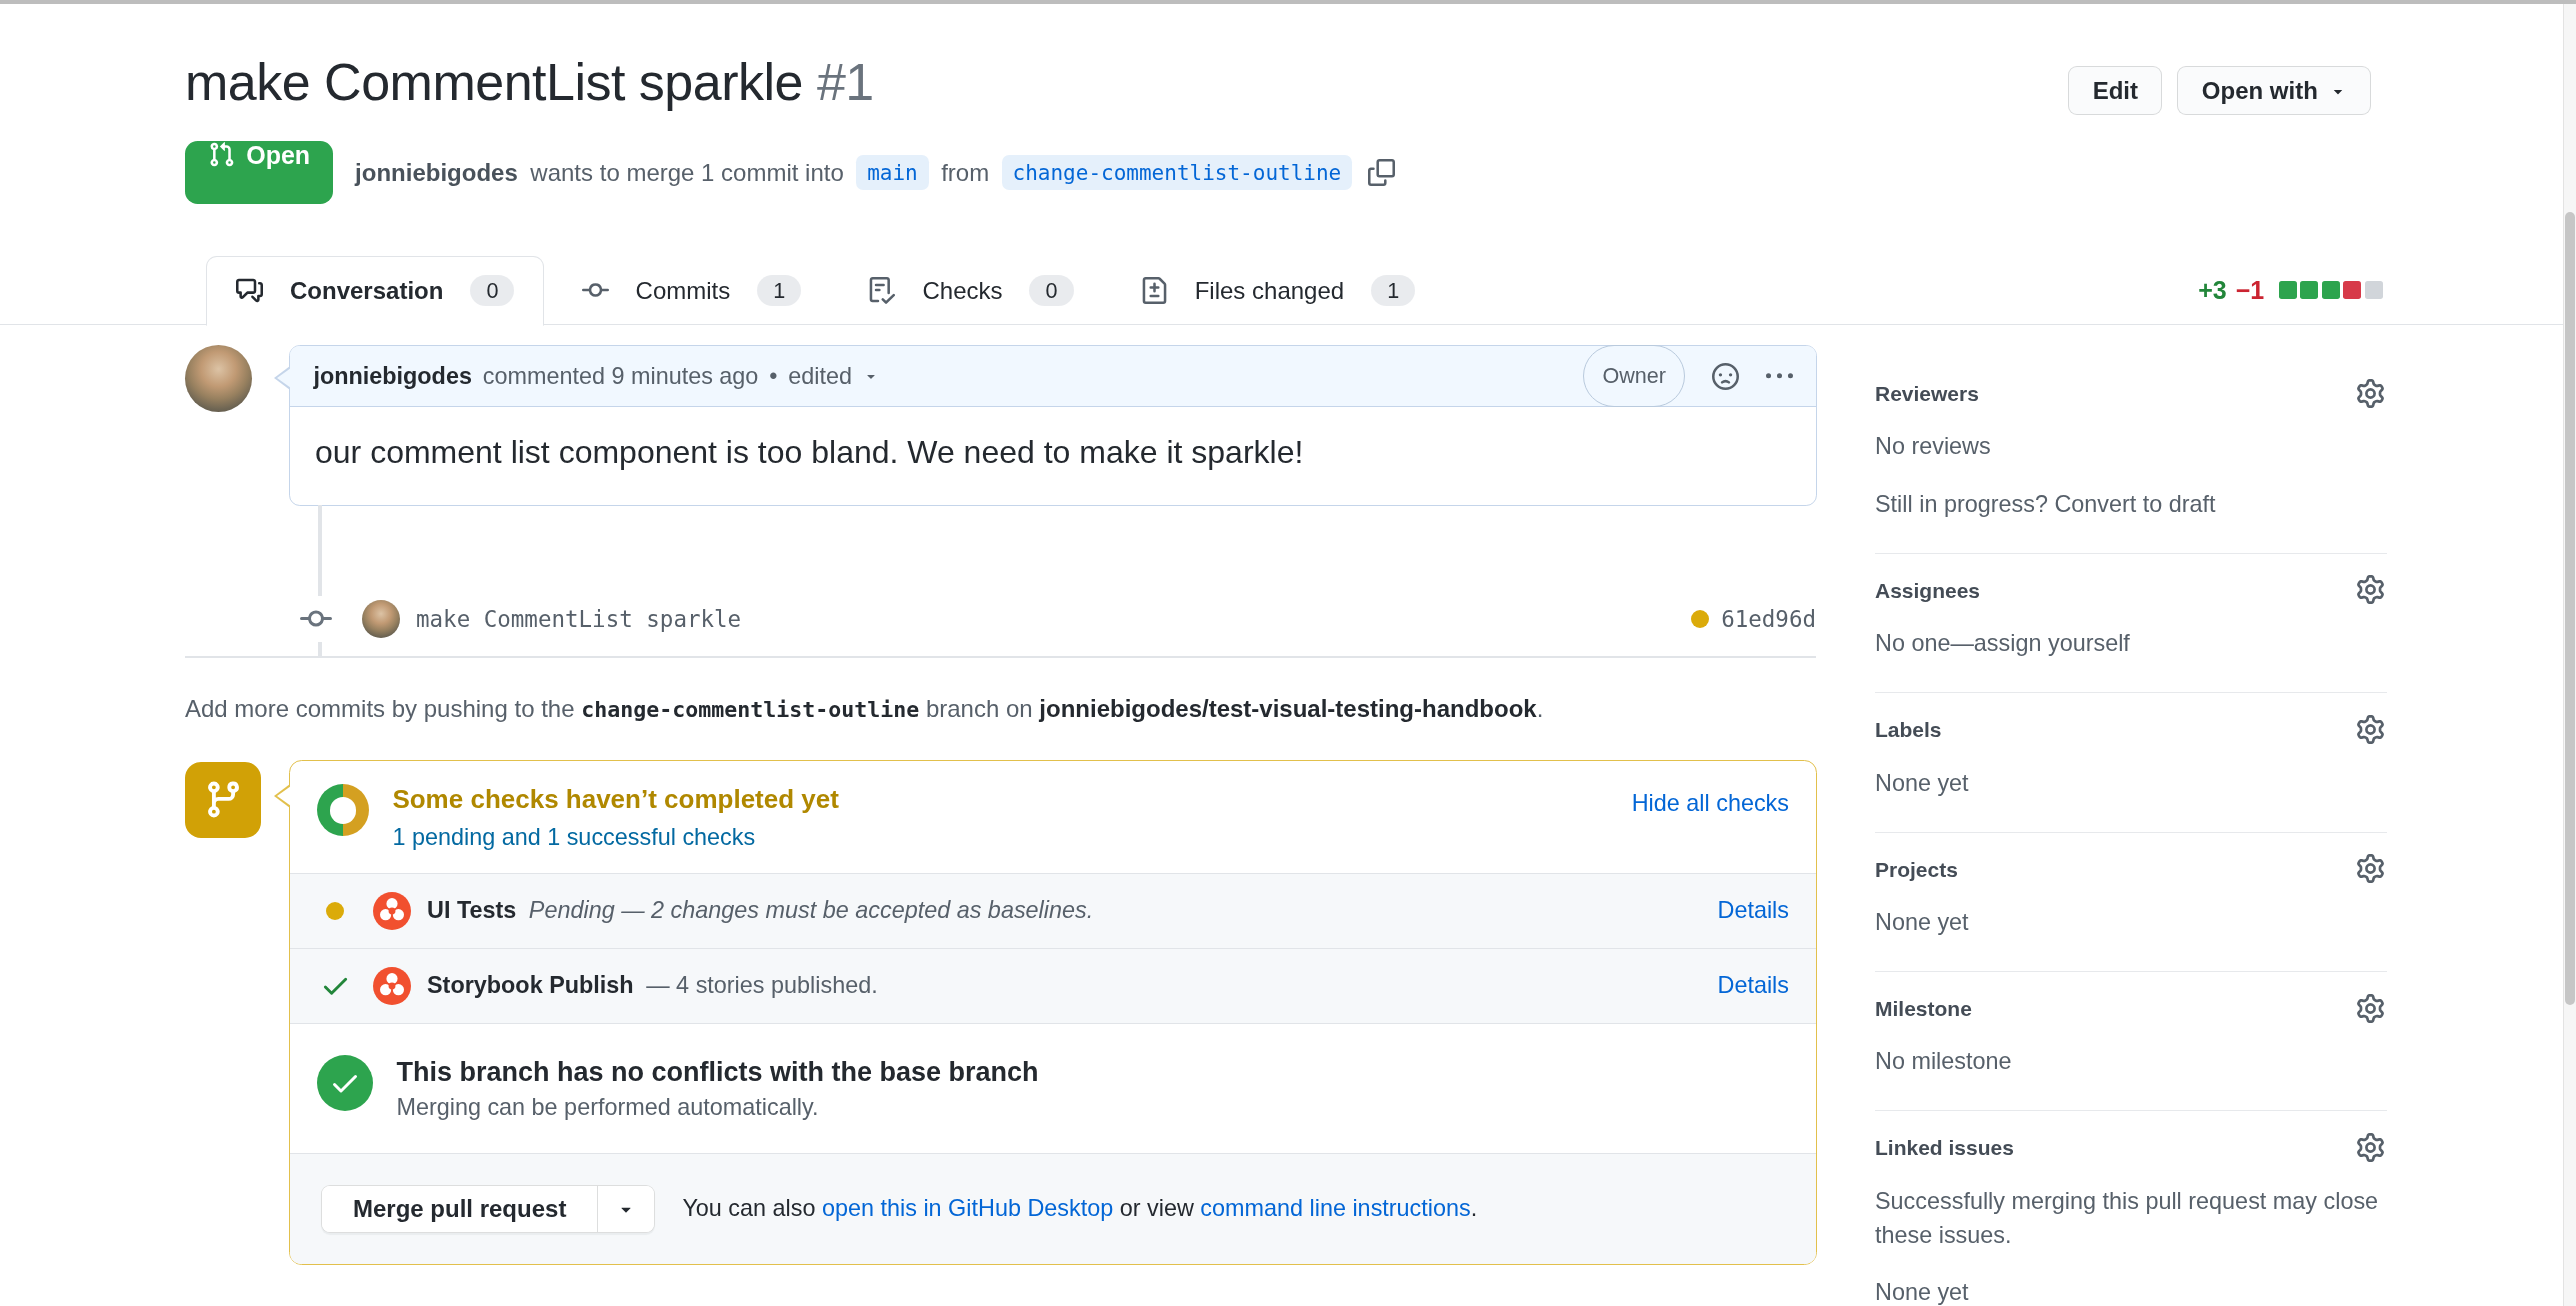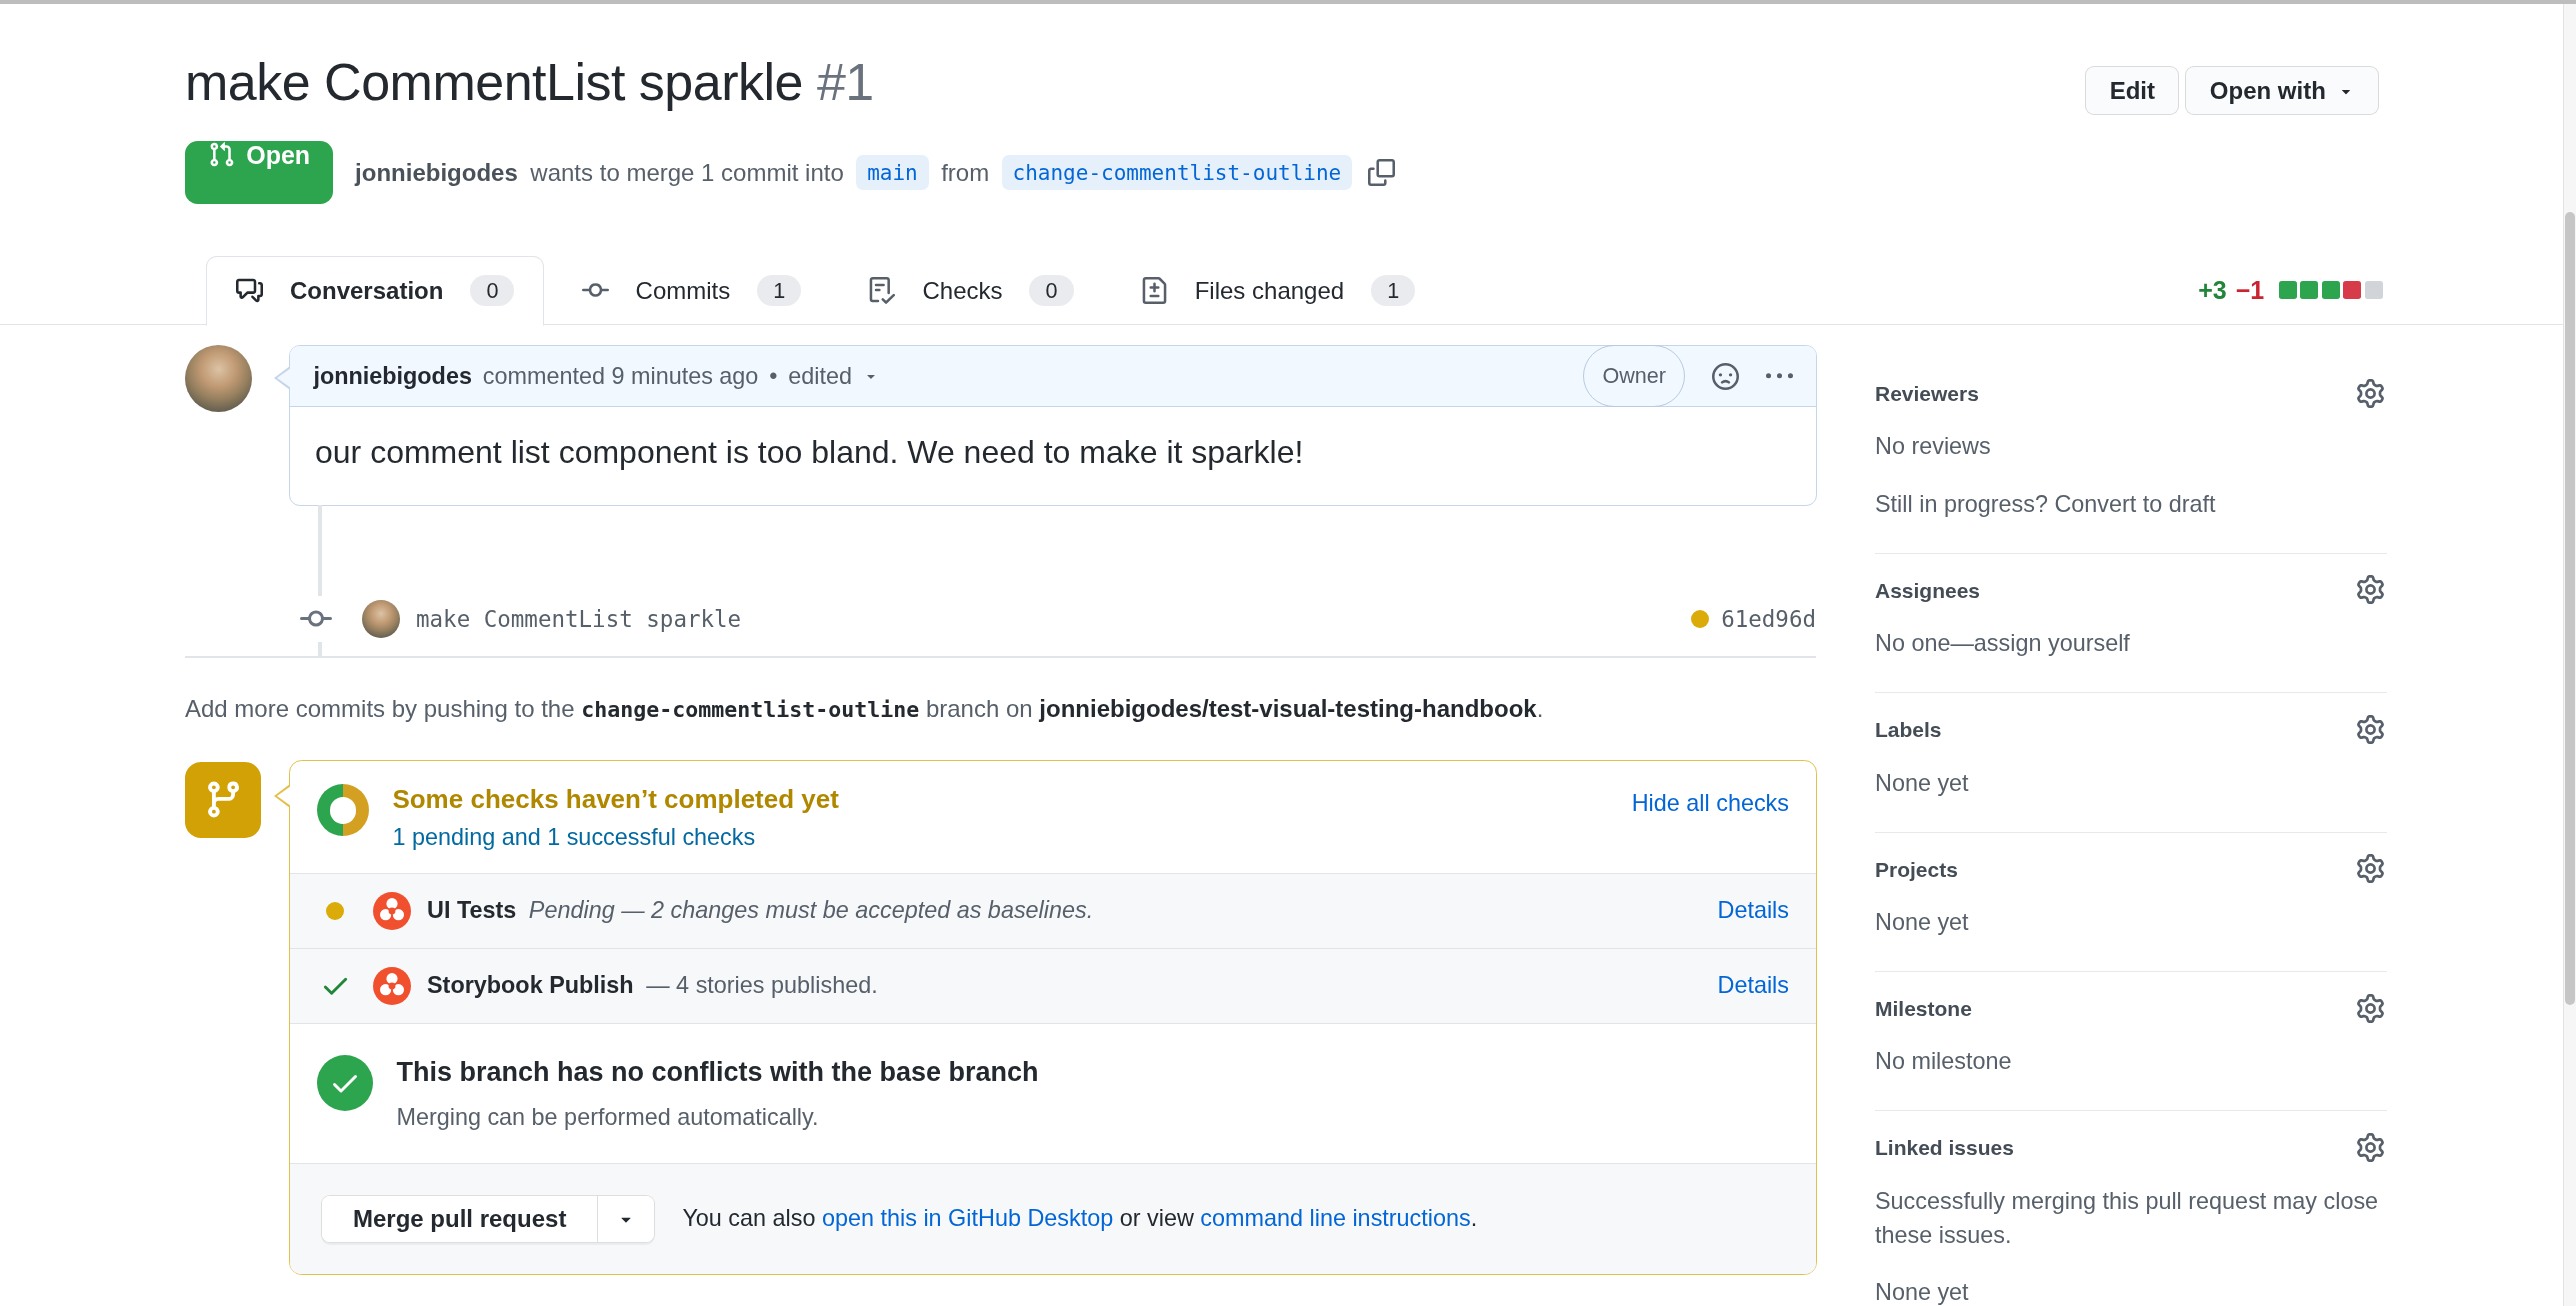--- a/index.html
+++ b/index.html
@@ -12,21 +12,21 @@
 
   
   .top-edge { position:absolute; left:0; top:0; width:100%; height:3.6px; background:#bdbdbd; }
   .scrollbar { position:absolute; right:0; top:3.6px; width:12.6px; height:1303px; background:#f6f6f6; border-left:0.9px solid #e3e3e3; }
   .scroll-thumb { position:absolute; left:0.9px; top:208px; width:10px; height:793px; background:#c6c6c6; border-radius:5.4px; }
 
   
   .pr-head { position:absolute; left:185px; top:52px; width:2202px; }
   .pr-title { font-size:52px; font-weight:400; color:#24292f; letter-spacing:-0.5px; }
   .pr-title .num { color:#6a737d; }
-  .head-actions { position:absolute; right:8px; top:14.4px; display:flex; gap:6px; }
+  .head-actions { position:absolute; right:16px; top:14.4px; display:flex; gap:15px; }
   .btn {
     height:49px; padding:0 23.4px; display:flex; align-items:center; gap:10.8px;
     background:#fafbfc; border:1.8px solid rgba(27,31,36,0.15); border-radius:9px;
     font-family:"Liberation Sans",sans-serif; font-size:24px; font-weight:bold; color:#24292f; cursor:pointer;
   }
   .meta-row { margin-top:29px; display:flex; align-items:center; gap:12.6px; font-size:24px; color:#57606a; }
   .state-badge {
     display:flex; align-items:flex-start; gap:10.8px; height:63px; padding:0 23.4px; margin-right:9px;
     background:#2da44e; color:#fff; font-size:25px; font-weight:bold; border-radius:12.6px;
   }
@@ -90,21 +90,21 @@
   .cb-hide { margin-left:auto; font-size:23.4px; padding-top:5.4px; }
   .check-row { display:flex; align-items:center; background:#f6f8fa; border-top:1.8px solid #e1e4e8; height:75px; padding:0 27px; font-size:23.4px; color:#57606a; }
   .cr-status { width:36px; display:flex; justify-content:center; flex:none; }
   .cr-logo { margin:0 16px 0 20px; flex:none; }
   .cr-name { font-weight:bold; color:#24292f; margin-right:12.6px; white-space:nowrap; }
   .cr-desc.italic { font-style:italic; }
   .cr-details { margin-left:auto; font-size:23.4px; }
   .conflicts { border-top:1.8px solid #e1e4e8; background:#fff; padding:31px 27px 32px; display:flex; gap:23.4px; }
   .ok-circle { width:56px; height:56px; border-radius:50%; background:#2da44e; display:flex; align-items:center; justify-content:center; color:#fff; flex:none; }
   .cf-title { font-size:27px; font-weight:bold; color:#24292f; padding-top:1.8px; }
-  .cf-sub { font-size:23.4px; color:#57606a; margin-top:16px; }
+  .cf-sub { font-size:23.4px; color:#57606a; margin-top:6px; }
   .action { border-top:1.8px solid #e1e4e8; background:#f6f8fa; border-radius:0 0 10.8px 10.8px; padding:31px 31px; display:flex; align-items:center; gap:27px; }
   .merge-btn { display:flex; height:48px; background:#fff; border:1.8px solid rgba(27,31,36,0.15); border-radius:9px; box-shadow:0 1.8px 0.9px rgba(27,31,36,0.05); overflow:hidden; }
   .mb-main { padding:0 31px; display:flex; align-items:center; font-size:24px; font-weight:bold; color:#24292f; border-right:1.8px solid rgba(27,31,36,0.15); cursor:pointer; background:#fff; }
   .mb-caret { width:56px; display:flex; align-items:center; justify-content:center; color:#24292f; cursor:pointer; background:#fff; }
   .also-text { font-size:23.4px; color:#24292f; }
 
   
   .sidebar { position:absolute; left:1875px; top:357px; width:512px; font-size:23.4px; color:#57606a; }
   .sb-sec { position:relative; padding:25px 0 32px; border-bottom:1.8px solid #e7e9ec; }
   .sb-sec.last { border-bottom:none; }

